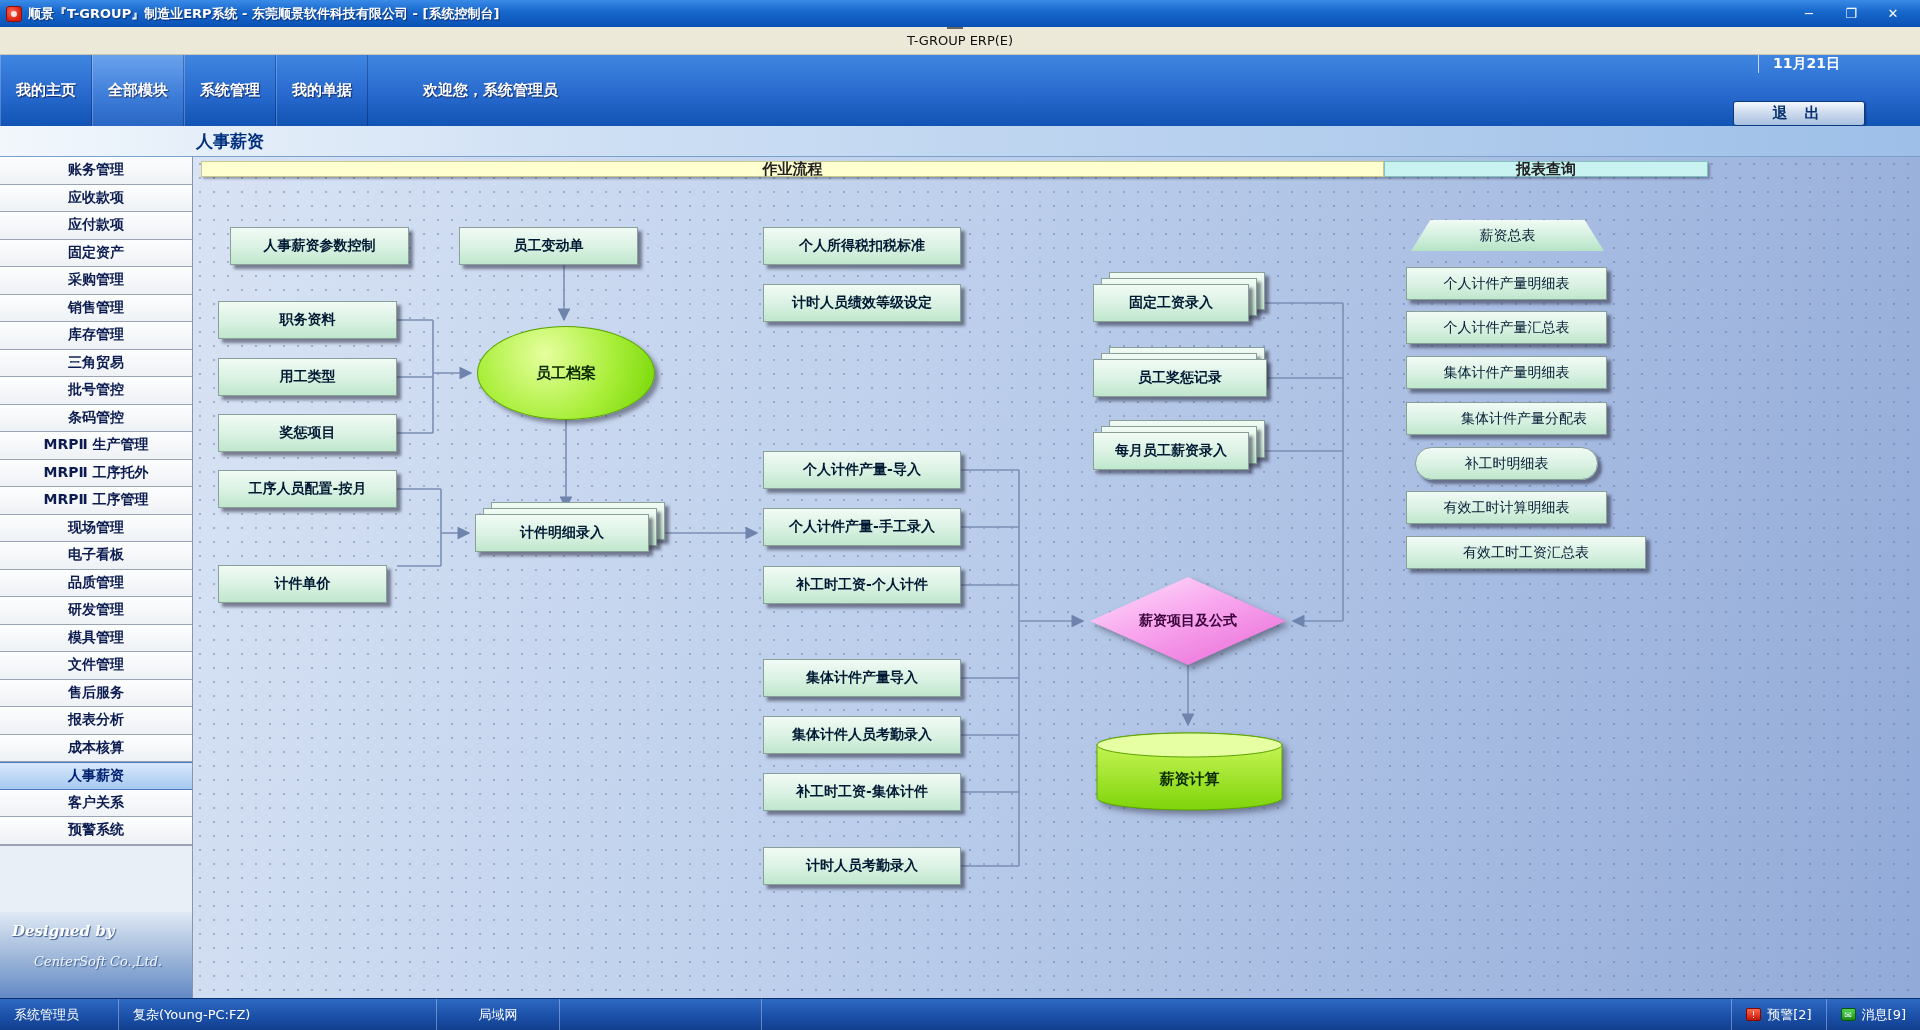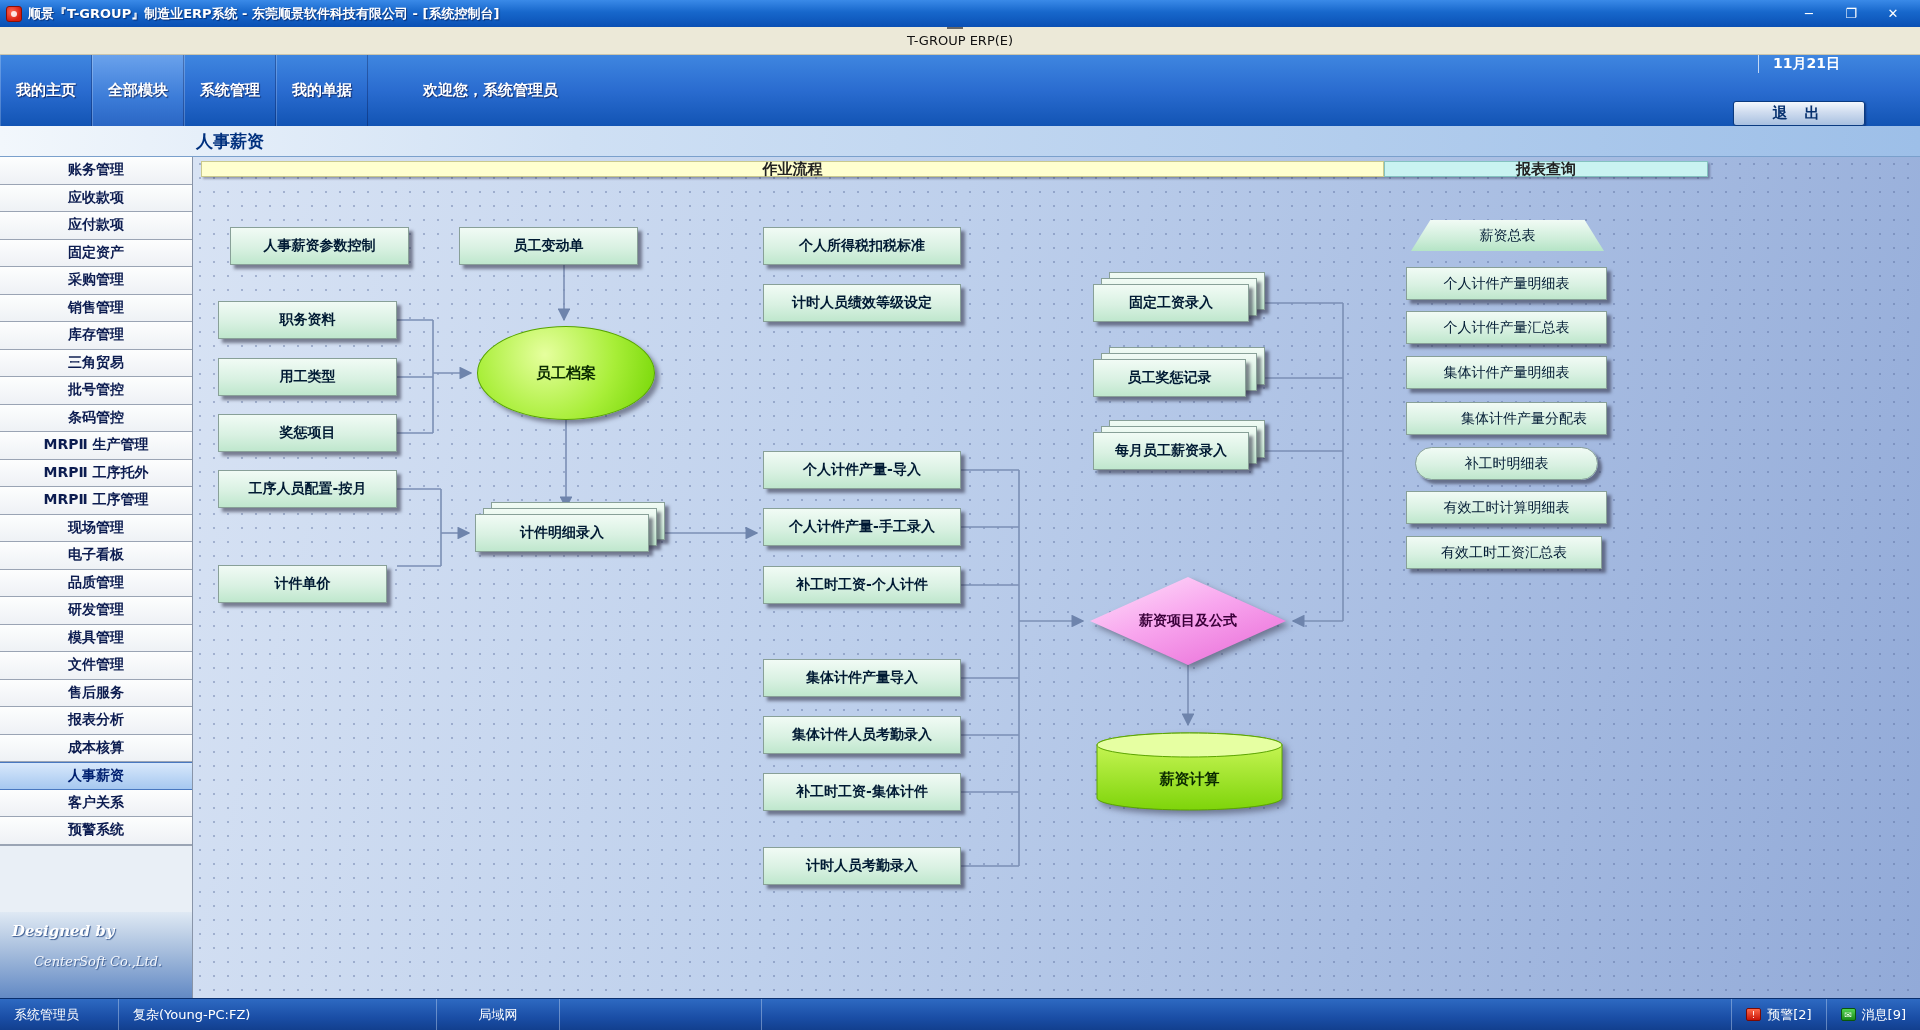--- a/index.html
+++ b/index.html
@@ -251,21 +251,21 @@
     <div class="fbox" style="left:570px;top:559px;width:198px;height:38px;">集体计件人员考勤录入</div>
     <div class="fbox" style="left:570px;top:616px;width:198px;height:38px;">补工时工资-集体计件</div>
     <div class="fbox" style="left:570px;top:690px;width:198px;height:38px;">计时人员考勤录入</div>
 
     <div class="fbox ghost" style="left:916px;top:115px;width:156px;height:38px;"></div>
     <div class="fbox ghost" style="left:908px;top:121px;width:156px;height:38px;"></div>
     <div class="fbox" style="left:900px;top:127px;width:156px;height:38px;">固定工资录入</div>
 
     <div class="fbox ghost" style="left:916px;top:190px;width:156px;height:38px;"></div>
     <div class="fbox ghost" style="left:908px;top:196px;width:156px;height:38px;"></div>
-    <div class="fbox" style="left:900px;top:202px;width:153px;height:38px;">员工奖惩记录</div>
+    <div class="fbox" style="left:900px;top:202px;width:174px;height:38px;">员工奖惩记录</div>
 
     <div class="fbox ghost" style="left:916px;top:263px;width:156px;height:38px;"></div>
     <div class="fbox ghost" style="left:908px;top:269px;width:156px;height:38px;"></div>
     <div class="fbox" style="left:900px;top:275px;width:156px;height:38px;">每月员工薪资录入</div>
 
     <div class="diamond-node" style="left:897px;top:420px;width:196px;height:88px;">
       <div class="diamond-shape"></div>
       <span>薪资项目及公式</span>
     </div>
 
@@ -283,21 +283,21 @@
       <div class="cyl-label">薪资计算</div>
     </div>
 
     <div class="report trapezoid" style="left:1218px;top:63px;width:193px;height:31px;">薪资总表</div>
     <div class="report" style="left:1213px;top:110px;width:201px;height:33px;">个人计件产量明细表</div>
     <div class="report" style="left:1213px;top:154px;width:201px;height:33px;">个人计件产量汇总表</div>
     <div class="report" style="left:1213px;top:199px;width:201px;height:33px;">集体计件产量明细表</div>
     <div class="report" style="left:1213px;top:245px;width:201px;height:33px;padding-left:35px;">集体计件产量分配表</div>
     <div class="report stadium" style="left:1222px;top:290px;width:183px;height:33px;">补工时明细表</div>
     <div class="report" style="left:1213px;top:334px;width:201px;height:33px;">有效工时计算明细表</div>
-    <div class="report" style="left:1213px;top:379px;width:196px;height:33px;">有效工时工资汇总表</div>
+    <div class="report" style="left:1213px;top:379px;width:240px;height:33px;">有效工时工资汇总表</div>
 
   </div>
 
   <div class="statusbar">
     <div class="sb-sec" style="width:119px;">
       <span>系统管理员</span>
     </div>
     <div class="sb-sec" style="width:318px;">
       <span>复杂(Young-PC:FZ)</span>
     </div>

